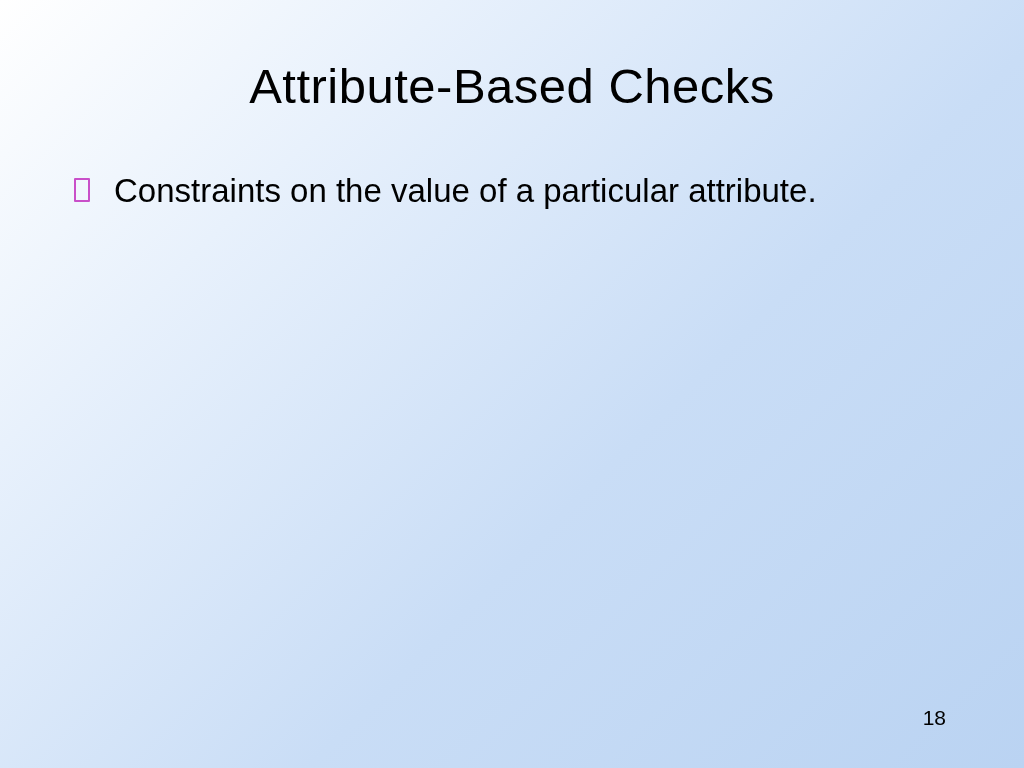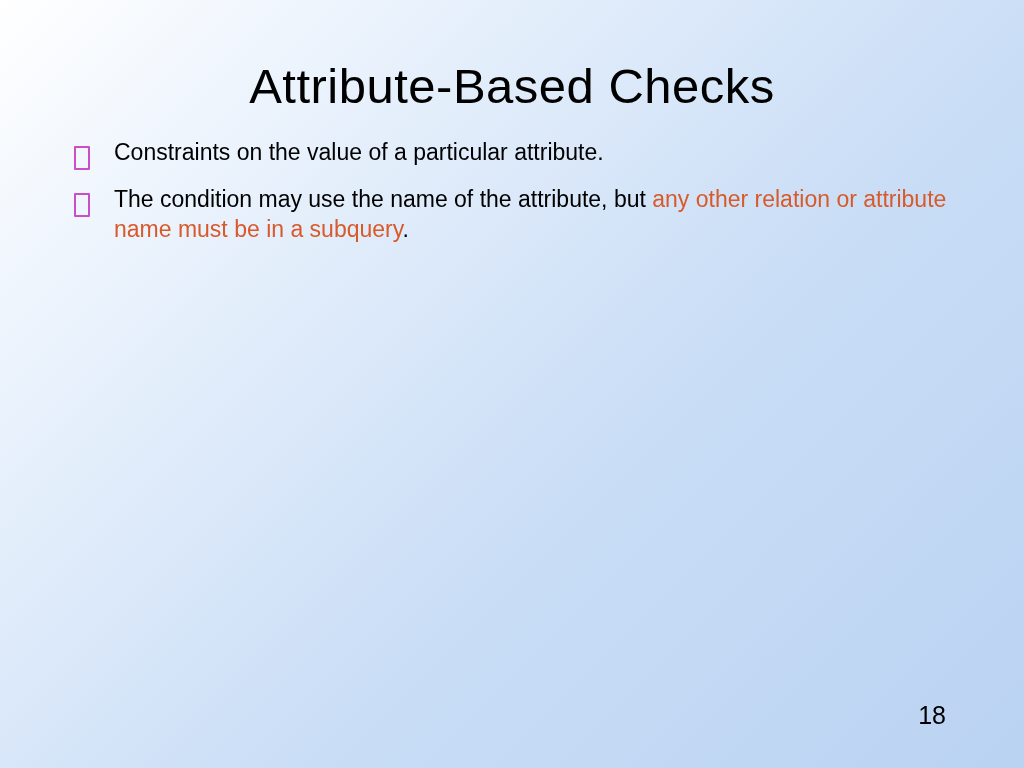--- a/index.html
+++ b/index.html
@@ -13,30 +13,30 @@
   .slide {
     width: 100%;
     height: 100%;
     padding: 58px 70px 40px 70px;
     position: relative;
   }
   h1.title {
     font-size: 49px;
     font-weight: 400;
     text-align: center;
-    margin-bottom: 24px;
+    margin-bottom: 56px;
     letter-spacing: 0.5px;
   }
   ul.bullets {
     list-style: none;
     padding-left: 44px;
   }
   ul.bullets > li {
     position: relative;
-    font-size: 23px;
+    font-size: 33px;
     line-height: 1.28;
     margin-bottom: 18px;
     color: #000;
   }
   ul.bullets > li::before {
     content: "";
     position: absolute;
     left: -40px;
     top: 8px;
     width: 13px;
@@ -54,33 +54,30 @@
     height: 24px;
     border: 2px solid #c94fc9;
     border-radius: 1px;
     background: transparent;
   }
   .highlight { color: #d85a2a; }
   .page-number {
     position: absolute;
     right: 78px;
     bottom: 38px;
-    font-size: 25px;
+    font-size: 21px;
     color: #000;
   }
 </style>
 </head>
 <body>
 
 <div class="slide">
   <h1 class="title">Attribute-Based Checks</h1>
 
   <ul class="bullets">
     <li>
       <span>Constraints on the value of a particular attribute.</span>
     </li>
-    <li>
-      <span>The condition may use the name of the attribute, but </span><span class="highlight">any other relation or attribute name must be in a subquery</span><span>.</span>
-    </li>
   </ul>
 
   <div class="page-number">18</div>
 </div>
 
 </body></html>

